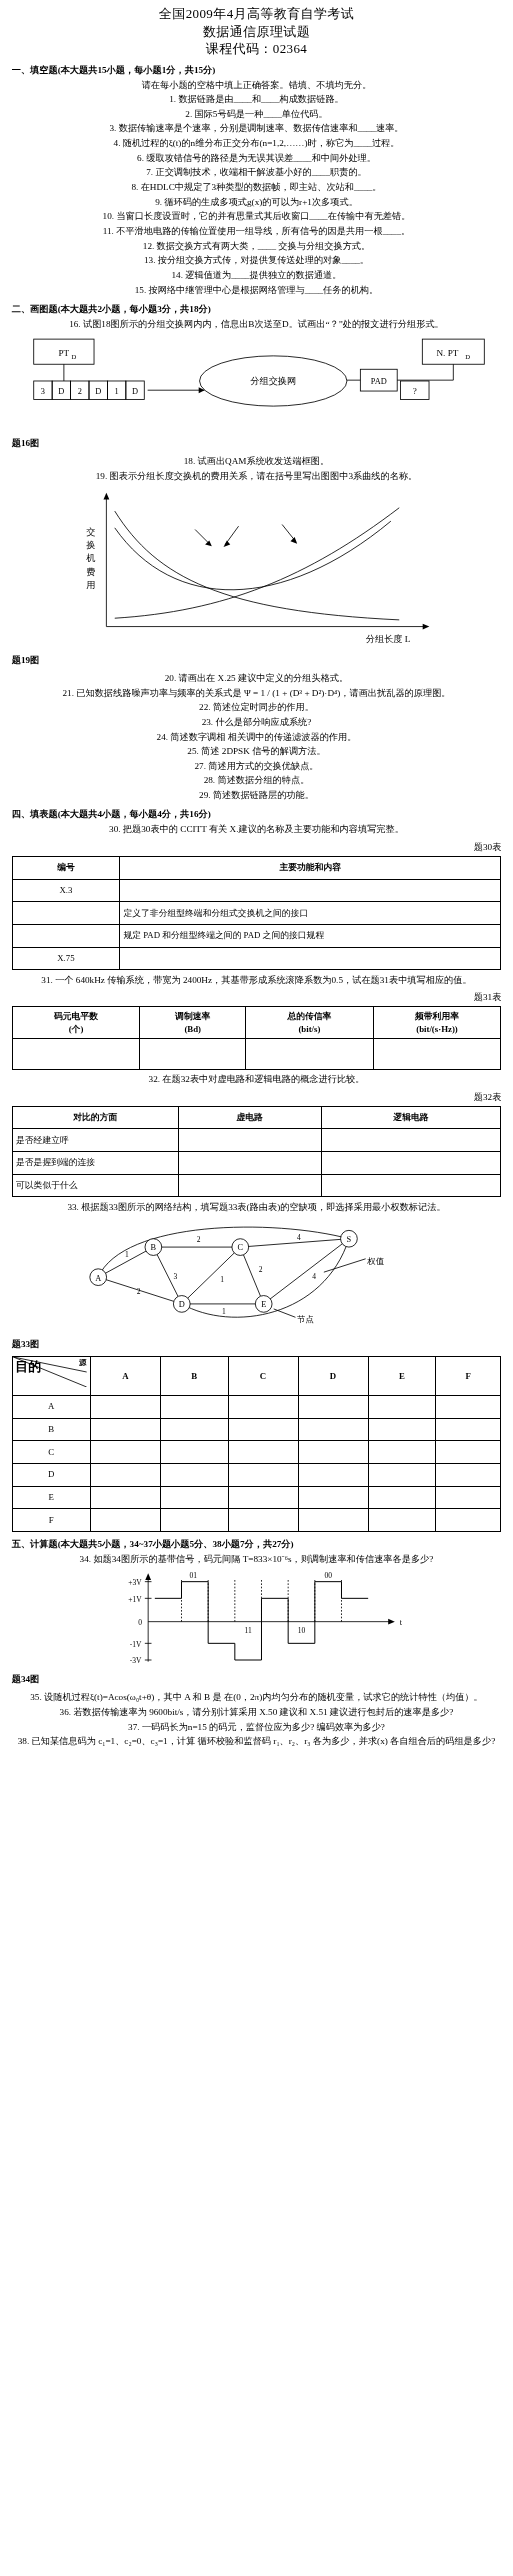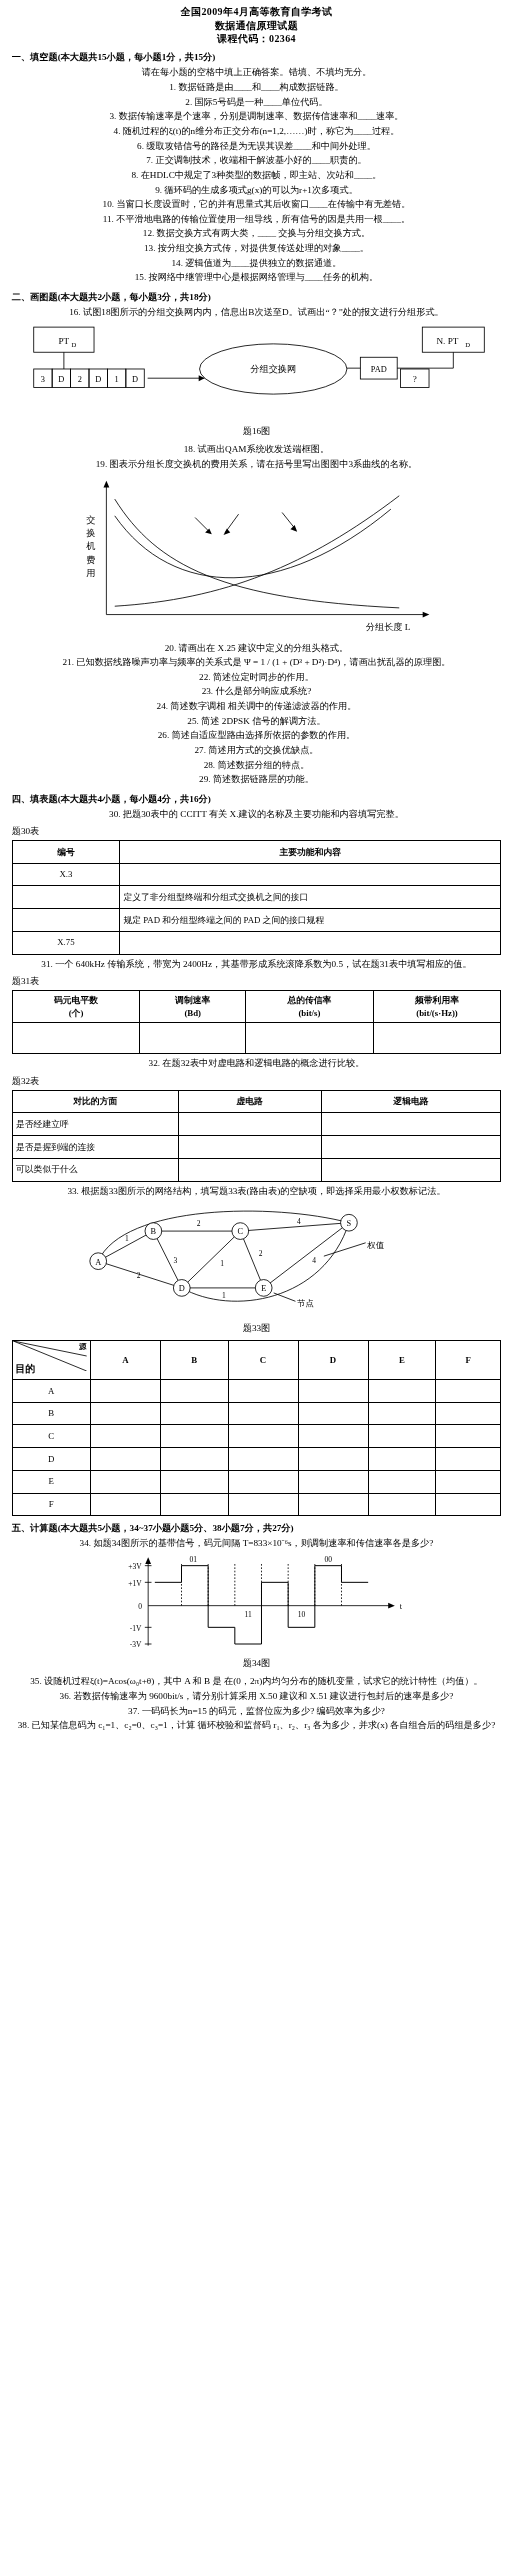--- a/index.html
+++ b/index.html
@@ -4,30 +4,30 @@
 <style>
   html,body{margin:0;padding:0;background:#ffffff;}
   body{
     width:513px;
     font-family:"Liberation Serif", serif;
     font-size:9.2px;
     color:#000;
     line-height:1.45;
   }
   .page{width:513px;padding:5px 11.7px 16.7px 11.7px;box-sizing:border-box;}
-  .hdr{text-align:center;font-weight:bold;line-height:1.35;font-size:10px;}
+  .hdr{text-align:center;font-weight:normal;line-height:1.35;font-size:13px;}
   .hdr div{letter-spacing:0.4px;}
   .sec{font-weight:bold;margin:5.9px 0 1.7px 0;}
   p.q{margin:1.3px 0;text-indent:0;text-align:center;}
-  .fig-cap{text-align:center;margin:3.3px 0 5px 0;}
+  .fig-cap{text-align:left;margin:3.3px 0 5px 0;font-weight:bold;}
   .tbl-cap{margin:4.2px 0 1.7px 0;}
   table.grid{border-collapse:collapse;width:100%;font-size:8.8px;padding-left:33px;}
   table.grid td,table.grid th{border:0.8px solid #000;padding:2.5px 3.3px;text-align:center;vertical-align:middle;height:16.7px;}
   table.grid td.l{text-align:left;}
-  .center{text-align:left;}
+  .center{text-align:right;}
   .figbox{margin:3.3px 0;}
   svg{display:block;margin:0 auto;}
   .tbl-wrap{margin:0 0 3.3px 0;}
 </style>
 </head>
 <body>
 
 <div class="page">
 
   <div class="hdr">
@@ -126,29 +126,29 @@
       <line x1="196" y1="52" x2="214" y2="70" stroke="#000"></line>
       <polygon points="216,72 208,70 213,65" fill="#000"></polygon>
       <line x1="248" y1="48" x2="232" y2="70" stroke="#000"></line>
       <polygon points="230,73 234,65 238,70" fill="#000"></polygon>
       <line x1="300" y1="46" x2="316" y2="66" stroke="#000"></line>
       <polygon points="318,69 310,66 315,61" fill="#000"></polygon>
 
       <text x="400" y="186" font-size="11" font-family="Liberation Serif, serif">分组长度 L</text>
     </svg>
   </div>
+  <div class="fig-cap">题19图</div>
 
   <p class="q">20. 请画出在 X.25 建议中定义的分组头格式。</p>
 
   <p class="q">21. 已知数据线路噪声功率与频率的关系式是 Ψ = 1 / (1 + (D³ + D²)·D⁴)，请画出扰乱器的原理图。</p>
   <p class="q">22. 简述位定时同步的作用。</p>
   <p class="q">23. 什么是部分响应成系统?</p>
   <p class="q">24. 简述数字调相 相关调中的传递滤波器的作用。</p>
   <p class="q">25. 简述 2DPSK 信号的解调方法。</p>
-  <p class="q">26. 简述自适应型路由选择所依据的参数的作用。</p>
   <p class="q">27. 简述用方式的交换优缺点。</p>
   <p class="q">28. 简述数据分组的特点。</p>
   <p class="q">29. 简述数据链路层的功能。</p>
 
   <div class="sec">四、填表题(本大题共4小题，每小题4分，共16分)</div>
   <p class="q">30. 把题30表中的 CCITT 有关 X.建议的名称及主要功能和内容填写完整。</p>
   <div class="tbl-cap center">题30表</div>
   <div class="tbl-wrap">
     <table class="grid">
       <tbody>
@@ -281,21 +281,21 @@
   <div class="tbl-wrap">
     <table class="grid">
       <tbody>
           <tr>
         <th style="width:16%;position:relative;height:33px">
           <svg width="74" height="30" viewBox="0 0 88 36" style="position:absolute;left:0;top:0">
             <line x1="0" y1="0" x2="88" y2="36" stroke="#000"></line>
             <line x1="0" y1="0" x2="88" y2="18" stroke="#000"></line>
           </svg>
           <span style="position:absolute;right:3.3px;top:0.8px;font-size:7.5px">源</span>
-          <span style="position:absolute;left:2.5px;bottom:3px;font-size:10px">目的</span>
+          <span style="position:absolute;left:2.5px;bottom:18px;font-size:13px">目的</span>
         </th>
         <th>A</th>
         <th>B</th>
         <th>C</th>
         <th>D</th>
         <th>E</th>
         <th>F</th>
       </tr>
       <tr>
         <td>A</td>

